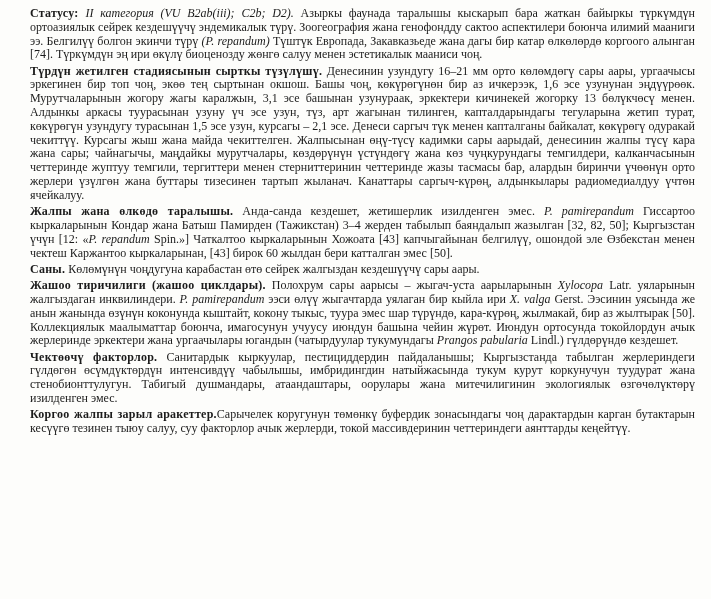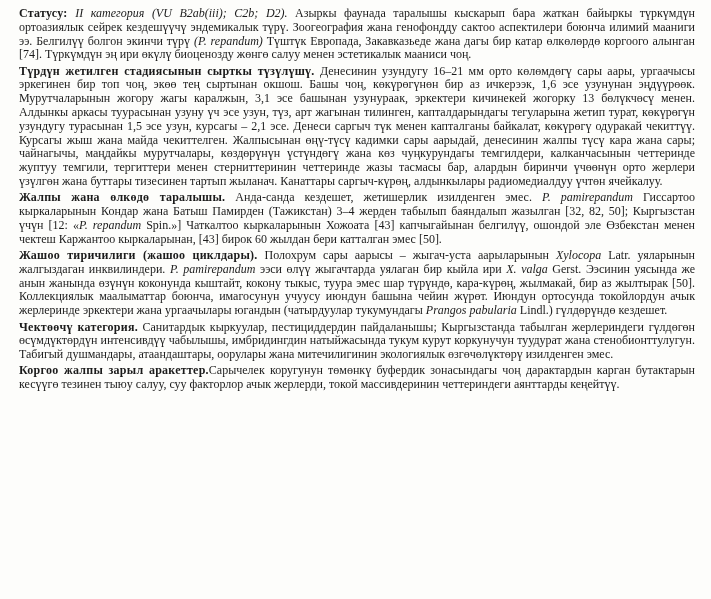--- a/index.html
+++ b/index.html
@@ -6,21 +6,21 @@
     margin: 0;
     padding: 0;
     background: #e8e8e6;
   }
   .page {
     width: 711px;
     height: 599px;
     box-sizing: border-box;
     background: #fdfdfb;
     color: #1b1b1b;
-    padding: 7px 16px 0 19px;
+    padding: 7px 16px 0 30px;
     overflow: hidden;
     font-family: "Liberation Serif", "DejaVu Serif", serif;
     font-size: 12px;
     line-height: 13.8px;
     text-align: justify;
   }
   .para {
     margin: 0 0 2.5px 0;
   }
   .para b {
@@ -36,22 +36,23 @@
 
 <div class="page">
 
   <p class="para"><b>Статусу:</b><i> II категория (VU B2ab(iii); C2b; D2).</i><span> Азыркы фаунада таралышы кыскарып бара жаткан байыркы түркүмдүн ортоазиялык сейрек кездешүүчү эндемикалык түрү. Зоогеография жана генофондду сактоо аспектилери боюнча илимий мааниги ээ. Белгилүү болгон экинчи түрү </span><i>(P. repandum)</i><span> Түштүк Европада, Закавказьеде жана дагы бир катар өлкөлөрдө коргоого алынган [74]. Түркүмдүн эң ири өкүлү биоценозду жөнгө салуу менен эстетикалык мааниси чоң.</span></p>
 
   <p class="para"><b>Түрдүн жетилген стадиясынын сырткы түзүлүшү.</b><span> Денесинин узундугу 16–21 мм орто көлөмдөгү сары аары, ургаачысы эркегинен бир топ чоң, экөө тең сыртынан окшош. Башы чоң, көкүрөгүнөн бир аз ичкерээк, 1,6 эсе узунунан эңдүүрөөк. Мурутчаларынын жогору жагы каралжын, 3,1 эсе башынан узунураак, эркектери кичинекей жогорку 13 бөлүкчөсү менен. Алдынкы аркасы туурасынан узуну үч эсе узун, түз, арт жагынан тилинген, капталдарындагы тегуларына жетип турат, көкүрөгүн узундугу турасынан 1,5 эсе узун, курсагы – 2,1 эсе. Денеси саргыч түк менен капталганы байкалат, көкүрөгү одуракай чекиттүү. Курсагы жыш жана майда чекиттелген. Жалпысынан өңү-түсү кадимки сары аарыдай, денесинин жалпы түсү кара жана сары; чайнагычы, маңдайкы мурутчалары, көздөрүнүн үстүндөгү жана көз чуңкурундагы темгилдери, калканчасынын четтеринде жуптуу темгили, тергиттери менен стерниттеринин четтеринде жазы тасмасы бар, алардын биринчи үчөөнүн орто жерлери үзүлгөн жана буттары тизесинен тартып жыланач. Канаттары саргыч-күрөң, алдынкылары радиомедиалдуу үчтөн ячейкалуу.</span></p>
 
   <p class="para"><b>Жалпы жана өлкөдө таралышы.</b><span> Анда-санда кездешет, жетишерлик изилденген эмес. </span><i>P. pamirepandum</i><span> Гиссартоо кыркаларынын Кондар жана Батыш Памирден (Тажикстан) 3–4 жерден табылып баяндалып жазылган [32, 82, 50]; Кыргызстан үчүн [12: «</span><i>P. repandum</i><span> Spin.»] Чаткалтоо кыркаларынын Хожоата [43] капчыгайынан белгилүү, ошондой эле Өзбекстан менен чектеш Каржантоо кыркаларынан, [43] бирок 60 жылдан бери катталган эмес [50].</span></p>
 
 
+  <p class="para"><b>Саны.</b><span> Көлөмүнүн чоңдугуна карабастан өтө сейрек жалгыздан кездешүүчү сары аары.</span></p>
 
   <p class="para"><b>Жашоо тиричилиги (жашоо циклдары).</b><span> Полохрум сары аарысы – жыгач-уста аарыларынын </span><i>Xylocopa</i><span> Latr. уяларынын жалгыздаган инквилиндери. </span><i>P. pamirepandum</i><span> ээси өлүү жыгачтарда уялаган бир кыйла ири </span><i>X. valga</i><span> Gerst. Ээсинин уясында же анын жанында өзүнүн коконунда кыштайт, кокону тыкыс, туура эмес шар түрүндө, кара-күрөң, жылмакай, бир аз жылтырак [50]. Коллекциялык маалыматтар боюнча, имагосунун учуусу июндун башына чейин жүрөт. Июндун ортосунда токойлордун ачык жерлеринде эркектери жана ургаачылары югандын (чатырдуулар тукумундагы </span><i>Prangos pabularia</i><span> Lindl.) гүлдөрүндө кездешет.</span></p>
 
-  <p class="para"><b>Чектөөчү категория.</b><span> Санитардык кыркуулар, пестициддердин пайдаланышы; Кыргызстанда табылган жерлериндеги гүлдөгөн өсүмдүктөрдүн интенсивдүү чабылышы, имбридингдин натыйжасында тукум курут коркунучун туудурат жана стенобионттулугун. Табигый душмандары, атаандаштары, оорулары жана митечилигинин экологиялык өзгөчөлүктөрү изилденген эмес.</span></p>
+  <p class="para"><b>Чектөөчү факторлор.</b><span> Санитардык кыркуулар, пестициддердин пайдаланышы; Кыргызстанда табылган жерлериндеги гүлдөгөн өсүмдүктөрдүн интенсивдүү чабылышы, имбридингдин натыйжасында тукум курут коркунучун туудурат жана стенобионттулугун. Табигый душмандары, атаандаштары, оорулары жана митечилигинин экологиялык өзгөчөлүктөрү изилденген эмес.</span></p>
 
 
 
   <p class="para"><b>Коргоо жалпы зарыл аракеттер.</b><span>Сарычелек коругунун төмөнкү буфердик зонасындагы чоң дарактардын карган бутактарын кесүүгө тезинен тыюу салуу, суу факторлор ачык жерлерди, токой массивдеринин четтериндеги аянттарды кеңейтүү.</span></p>
 
 </div>
 
 </body></html>

